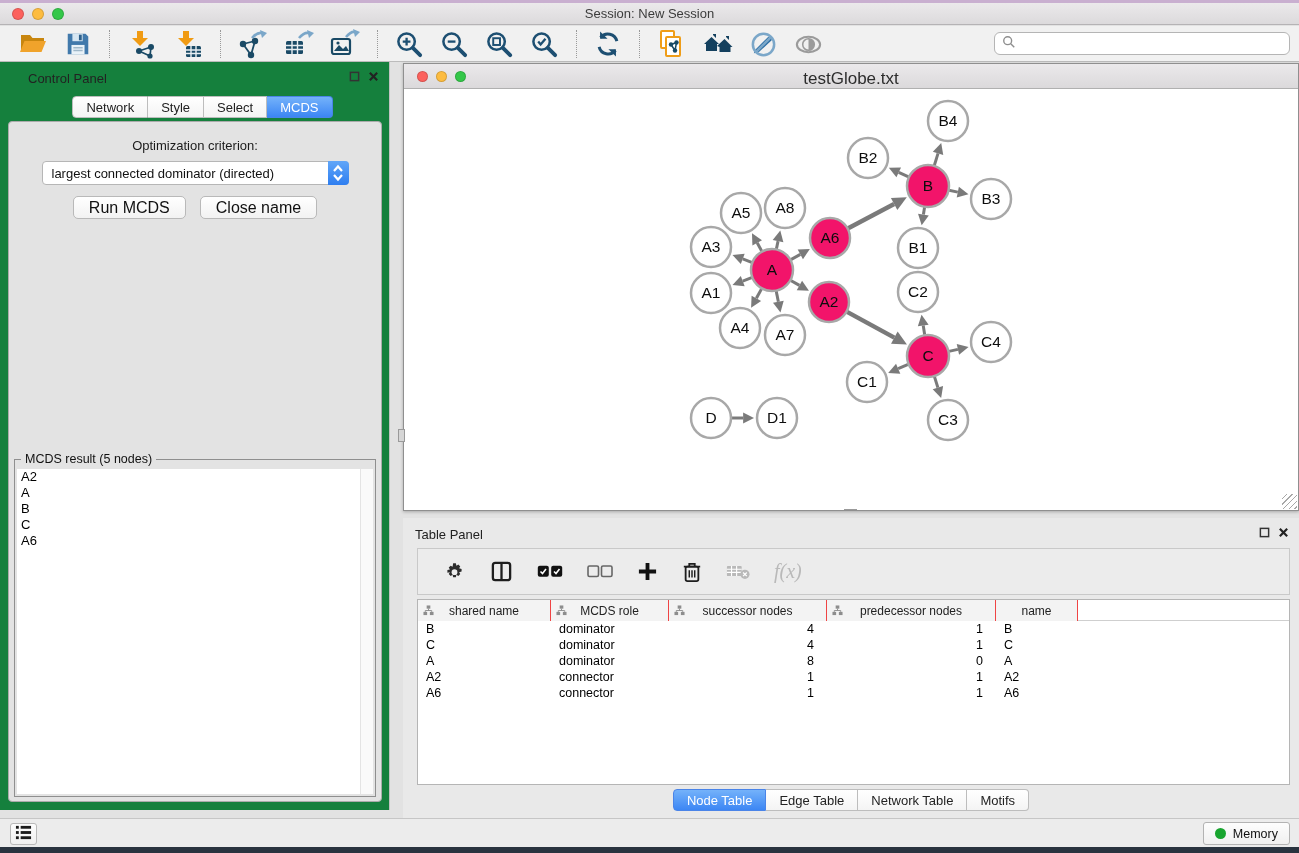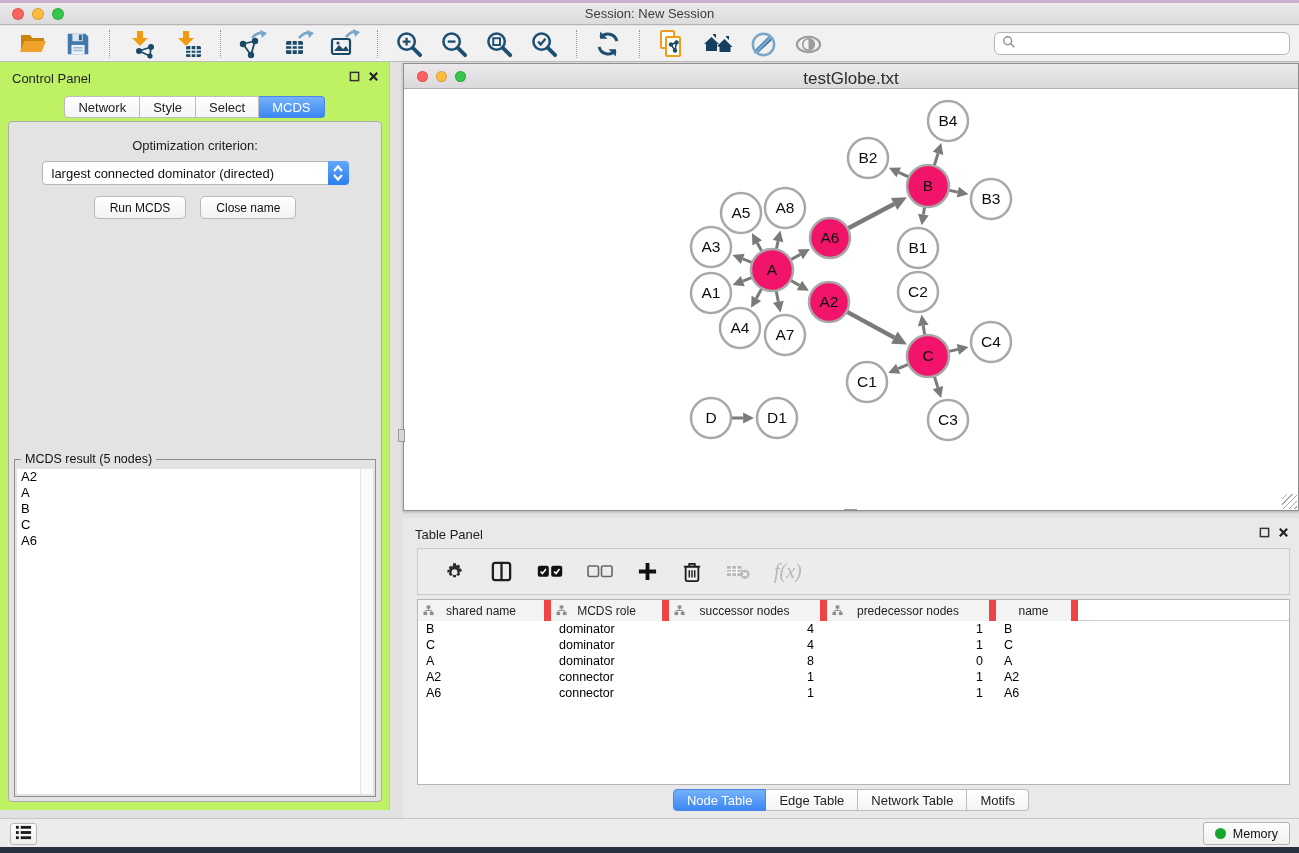--- a/index.html
+++ b/index.html
@@ -26,39 +26,39 @@
   .searchbox input { border:none; outline:none; flex:1; height:19px; font-size:12px; background:transparent; margin-left:5px; }
 
   
   .panel-titlebar { position:relative; height:30px; }
   .panel-titlebar .ptitle { position:absolute; left:12px; top:9px; font-size:13px; color:#222; }
   .win-btns { position:absolute; right:10px; top:9px; display:flex; gap:8px; align-items:center; }
   .win-btn { background:none; border:none; padding:0; cursor:pointer; line-height:0; }
 
   
   #control-panel { position:absolute; left:0; top:62px; width:390px; height:748px;
-    background:#bef264; border-right:1px solid #c2c2c2; }
+    background:#15803d; border-right:1px solid #c2c2c2;padding-left:16px; }
   .seg { display:flex; justify-content:center; }
   .seg-btn { background:linear-gradient(#ffffff,#f4f4f4); border:1px solid #bdbdbd; border-left:none;
     font-size:13px; color:#222; height:22px; padding:0 13px; cursor:pointer;
     font-family:"Liberation Sans","DejaVu Sans",sans-serif; }
   .seg-btn:first-child { border-left:1px solid #bdbdbd; border-radius:4px 0 0 4px; }
   .seg-btn:last-child { border-radius:0 4px 4px 0; }
   .seg-btn.sel { background:linear-gradient(#74b2fa,#3c86f4); color:#fff; border-color:#4a84e8; }
   #cp-tabs { margin-top:4px; }
   .cp-content { position:absolute; left:8px; right:7px; top:59px; bottom:8px;
     background:#e3e3e3; border:1px solid #ababab; border-radius:4px; }
   .opt-label { text-align:center; margin-top:16px; font-size:13px; color:#1b1b1b; }
   .combo { position:relative; width:307px; height:24px; margin:8px auto 0; background:#fff;
     border:1px solid #b6b6b6; border-radius:4px; cursor:pointer; }
   .combo-text { position:absolute; left:9px; top:4px; font-size:13px; color:#111; white-space:nowrap; }
   .combo-step { position:absolute; right:-1px; top:-1px; width:21px; height:24px; border-radius:0 4px 4px 0;
     background:linear-gradient(#61a6f8,#2e7ef0); display:flex; align-items:center; justify-content:center; }
   .btn-row { display:flex; justify-content:center; gap:14px; margin-top:11px; }
-  .push-btn { height:23px; padding:0 15px; font-size:12px; color:#111; cursor:pointer;
+  .push-btn { height:23px; padding:0 15px; font-size:16px; color:#111; cursor:pointer;
     background:linear-gradient(#ffffff,#f2f2f2); border:1px solid #b9b9b9; border-radius:5px;
     font-family:"Liberation Sans","DejaVu Sans",sans-serif; }
   .result-box { position:absolute; left:5px; right:5px; top:337px; bottom:4px; border:1px solid #8f8f8f; }
   .result-legend { position:absolute; left:6px; top:-8px; background:#e3e3e3; padding:0 4px; font-size:12.5px; color:#111; }
   .result-list { position:absolute; left:2px; right:15px; top:9px; bottom:2px; background:#fff; overflow:hidden; }
   .result-scroll { position:absolute; right:2px; top:9px; bottom:2px; width:13px; background:#fafafa; border-left:1px solid #e4e4e4; }
   .result-item { font-size:13px; line-height:16px; padding-left:4px; color:#000; }
 
   
   #network-window { position:absolute; left:403px; top:63px; right:0; height:448px;
@@ -76,21 +76,21 @@
 
   
   #table-panel { position:absolute; left:403px; top:518px; right:0; bottom:35px; background:#e9e9e9; }
   .tp-toolbar { position:absolute; left:14px; right:9px; top:30px; height:47px;
     background:#ececec; border:1px solid #c9c9c9; display:flex; align-items:center; padding-left:16px; gap:0; }
   .tp-btn { background:none; border:none; padding:4px 9px; margin-right:6px; cursor:pointer; display:flex; align-items:center; }
   .tp-btn.disabled { cursor:default; }
   .fx { font-family:"Liberation Serif","DejaVu Serif",serif; font-style:italic; font-size:20px; color:#b9b9b9; }
   .tp-table { position:absolute; left:14px; right:9px; top:81px; bottom:33px; background:#fff; border:1px solid #b5b5b5; overflow:hidden; }
   .tp-header { display:flex; height:21px; border-bottom:1px solid #cfcfcf; }
-  .th { position:relative; height:21px; background:#f3f3f3; border-right:7px solid #ef4444;
+  .th { position:relative; height:21px; background:#f3f3f3; border-right:1px solid #ef4444;
     font-size:12px; color:#222; display:flex; align-items:center; justify-content:center; }
   .th .tree-ic { position:absolute; left:5px; top:5px; }
   .tr { display:flex; height:16px; }
   .td { font-size:12.5px; color:#000; line-height:16px; white-space:nowrap; overflow:hidden; }
   .td.l { padding-left:8px; text-align:left; }
   .td.r { padding-right:13px; text-align:right; }
   .tp-tabs { position:absolute; left:0; right:0; bottom:7px; }
 
   
   #status-bar { position:absolute; left:0; right:0; top:818px; height:29px; background:#ececec; border-top:1px solid #c6c6c6; }

